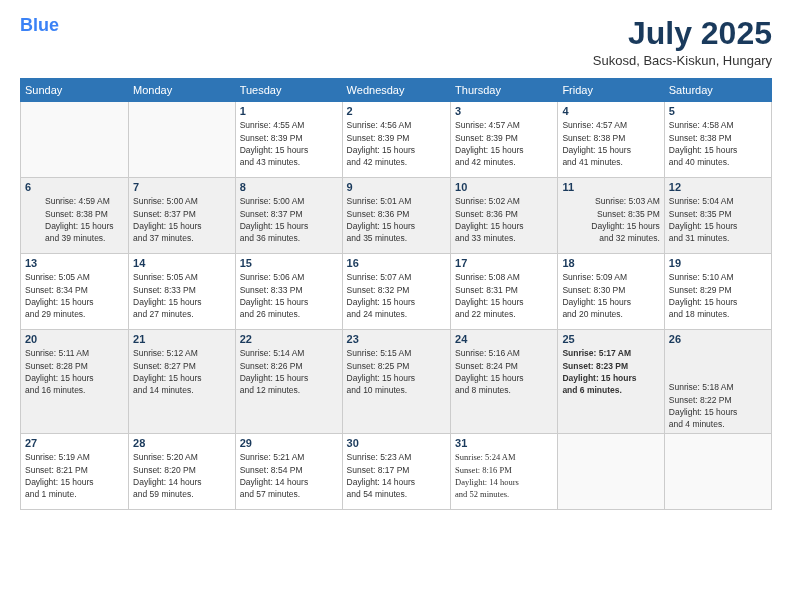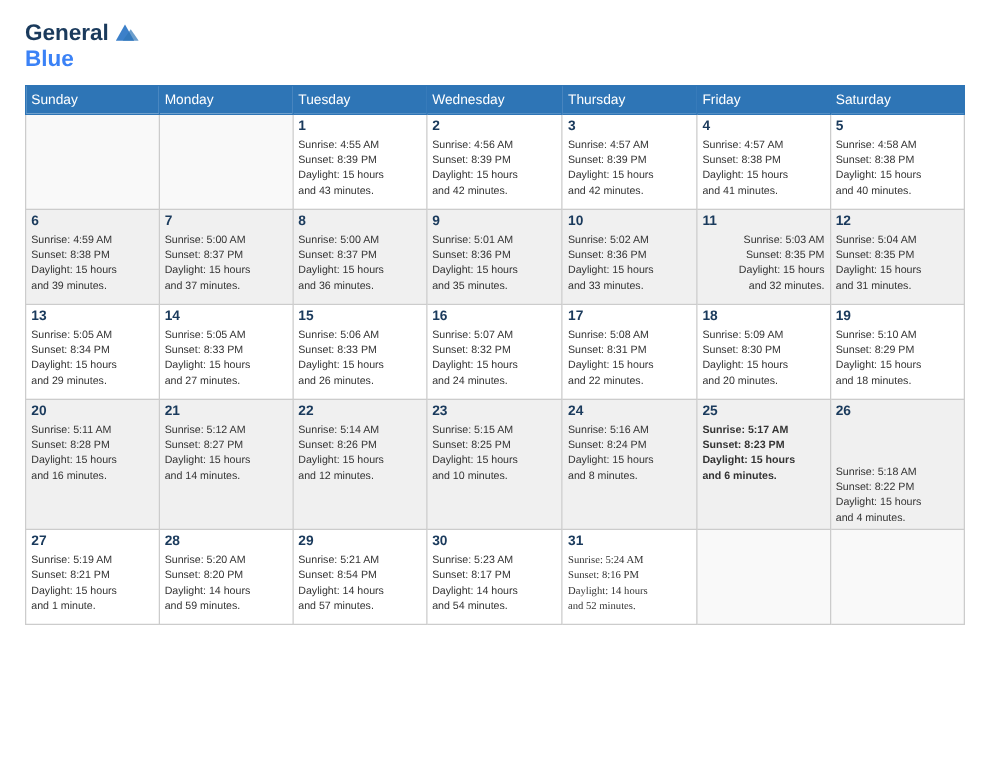--- a/index.html
+++ b/index.html
@@ -95,30 +95,27 @@
     }
   </style>
 </head>
 <body>
 
 <div class="page">
   <div class="header">
     <div class="logo">
       <div>
         <div style="display:flex;align-items:center;">
-          <span class="logo-text">General</span>
-          <svg class="logo-icon" viewBox="0 0 24 24">
-            <polygon points="4,18 12,4 20,18" fill="#1a6abf" opacity="0.85"></polygon>
-            <polygon points="10,18 17,8 24,18" fill="#2e75b6" opacity="0.7"></polygon>
-          </svg>
-        </div>
-        <div style="display:flex;align-items:center;">
           <span class="logo-text logo-blue">Blue</span>
         </div>
       </div>
+    </div>
+    <div class="title-section">
+      <div class="month-title">July 2025</div>
+      <div class="subtitle">Sukosd, Bacs-Kiskun, Hungary</div>
     </div>
   </div>
 
   <table class="calendar">
     <thead>
       <tr>
         <th>Sunday</th>
         <th>Monday</th>
         <th>Tuesday</th>
         <th>Wednesday</th>
@@ -163,21 +160,21 @@
             <div class="day-number">5</div>
             <div class="day-info" style="white-space: pre-line;">Sunrise: 4:58 AM
 Sunset: 8:38 PM
 Daylight: 15 hours
 and 40 minutes.</div>
           </td>
         </tr>
         <tr class="row-shaded">
           <td>
             <div class="day-number">6</div>
-            <div class="day-info" style="white-space: pre-line;">Sunrise: 4:59 AM
+            <div class="day-info" style="white-space: pre-line; margin-left: 20px;">Sunrise: 4:59 AM
 Sunset: 8:38 PM
 Daylight: 15 hours
 and 39 minutes.</div>
           </td>
           <td>
             <div class="day-number">7</div>
             <div class="day-info" style="white-space: pre-line;">Sunrise: 5:00 AM
 Sunset: 8:37 PM
 Daylight: 15 hours
 and 37 minutes.</div>

